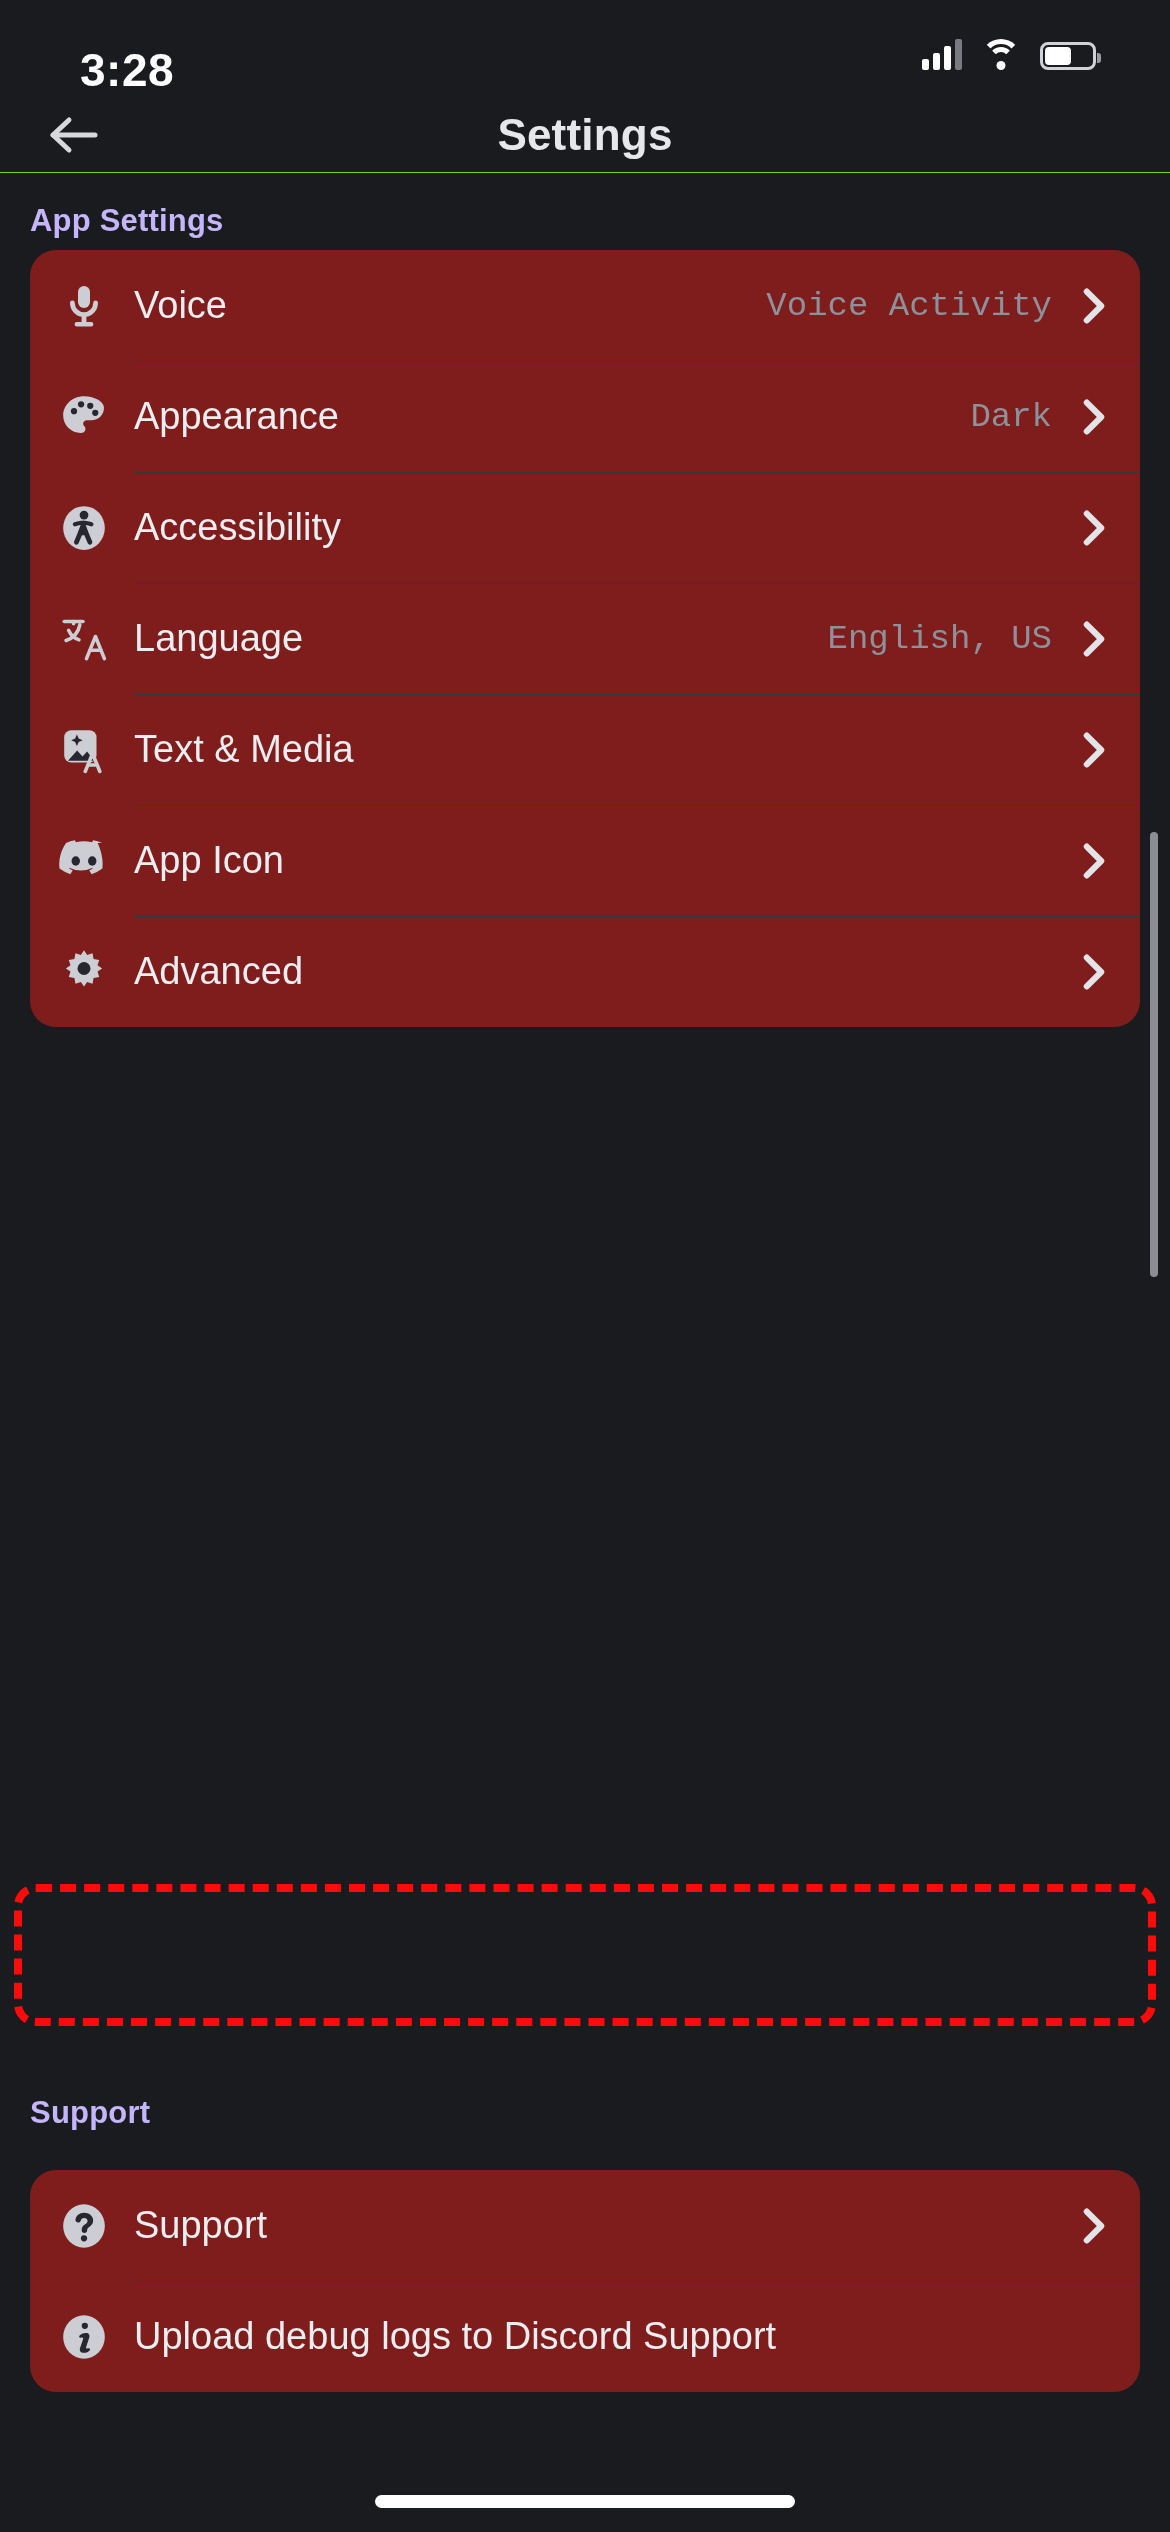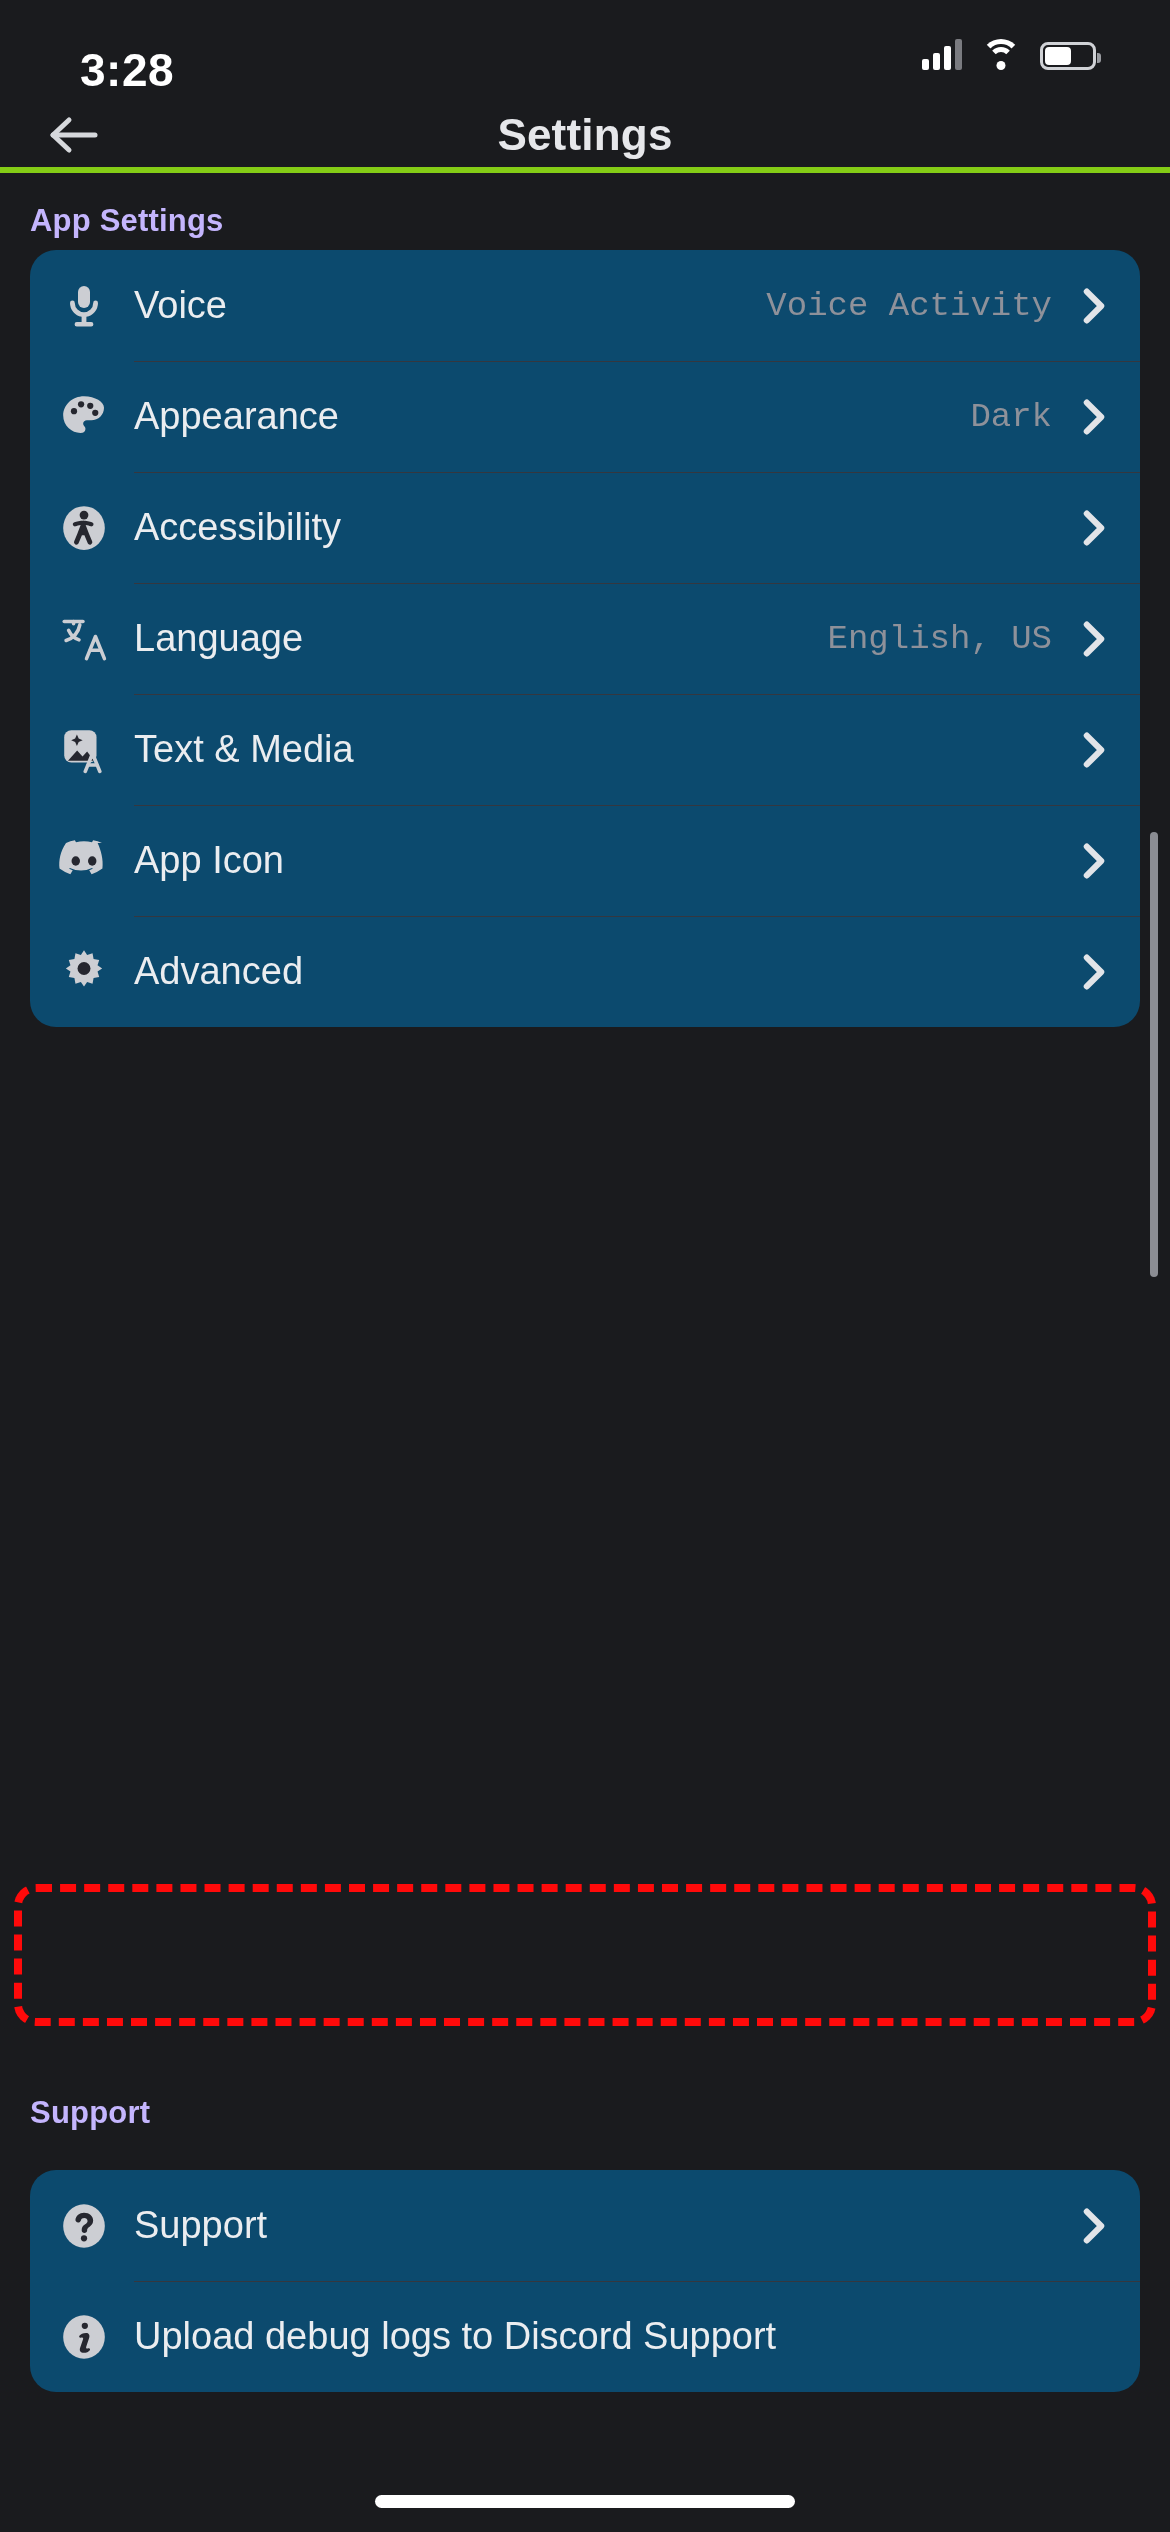--- a/index.html
+++ b/index.html
@@ -60,21 +60,21 @@
   }
   .batt:after {
     content:""; position:absolute; right:-8px; top:8px;
     width:4px; height:10px; background:#9a9ca1; border-radius:0 3px 3px 0;
   }
 
   
   #navbar {
     position:absolute; top:96px; left:0;
     width:1170px; height:77px;
-    border-bottom:6px solid #84cc16;
+    border-bottom:1px solid #84cc16;
   }
   #back-btn {
     position:absolute; left:28px; top:0; width:90px; height:77px;
     display:flex; align-items:center; justify-content:center;
     cursor:pointer;
   }
   #nav-title {
     position:absolute; left:0; top:0; width:1170px; height:77px;
     display:flex; align-items:center; justify-content:center;
     font-size:44px; font-weight:bold; color:#e6e7ea;
@@ -82,21 +82,21 @@
   }
 
   
   .section-label {
     position:absolute; left:30px;
     font-size:31px; color:#c4b5fd; font-weight:bold;
     letter-spacing:0.2px;
   }
   .card {
     position:absolute; left:30px; width:1110px;
-    background:#0c4a6e; border-radius:26px;
+    background:#7f1d1d; border-radius:26px;
     overflow:hidden;
   }
   .row {
     position:relative; height:111px;
     display:flex; align-items:center;
     cursor:pointer;
   }
   .row + .row:before {
     content:""; position:absolute; left:104px; right:0; top:0;
     height:1px; background:#35373f;

